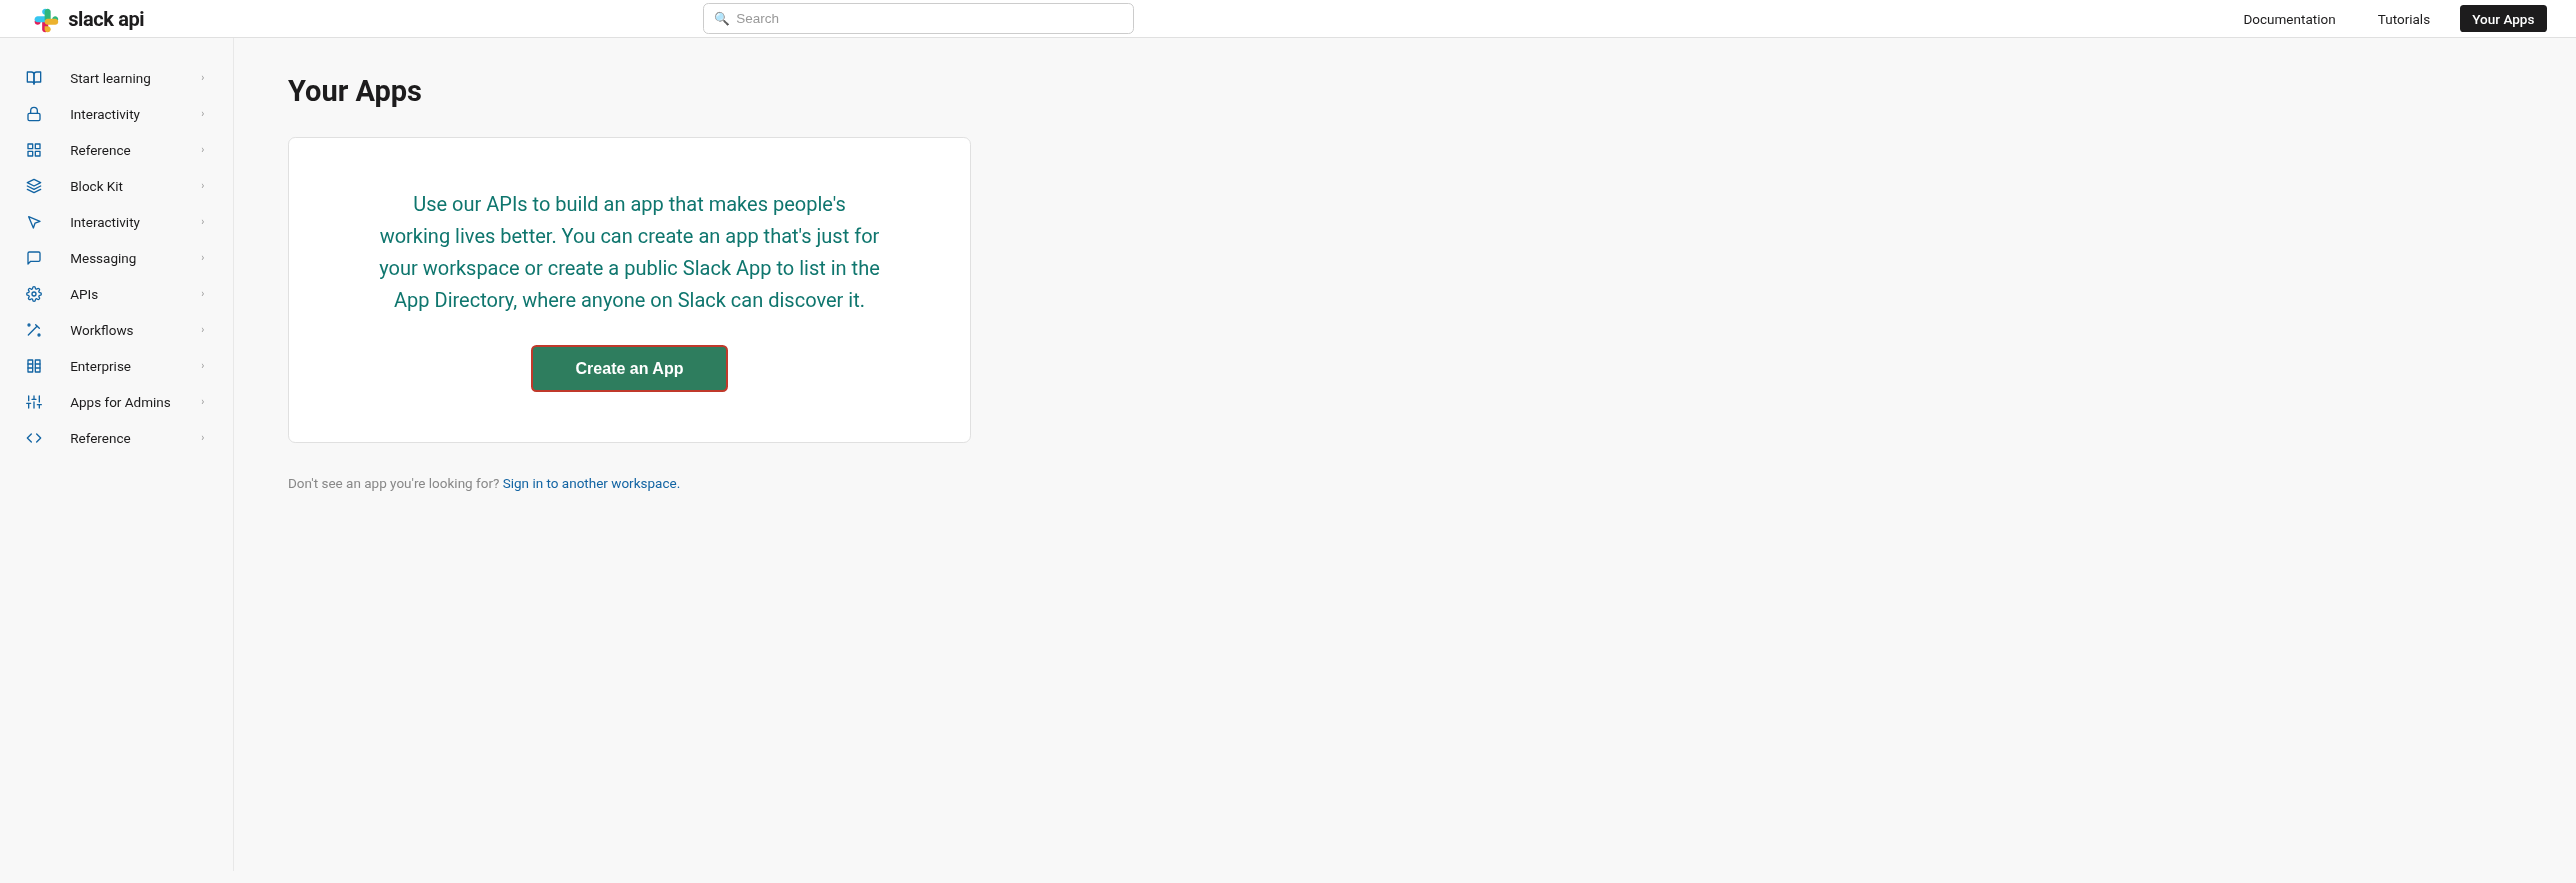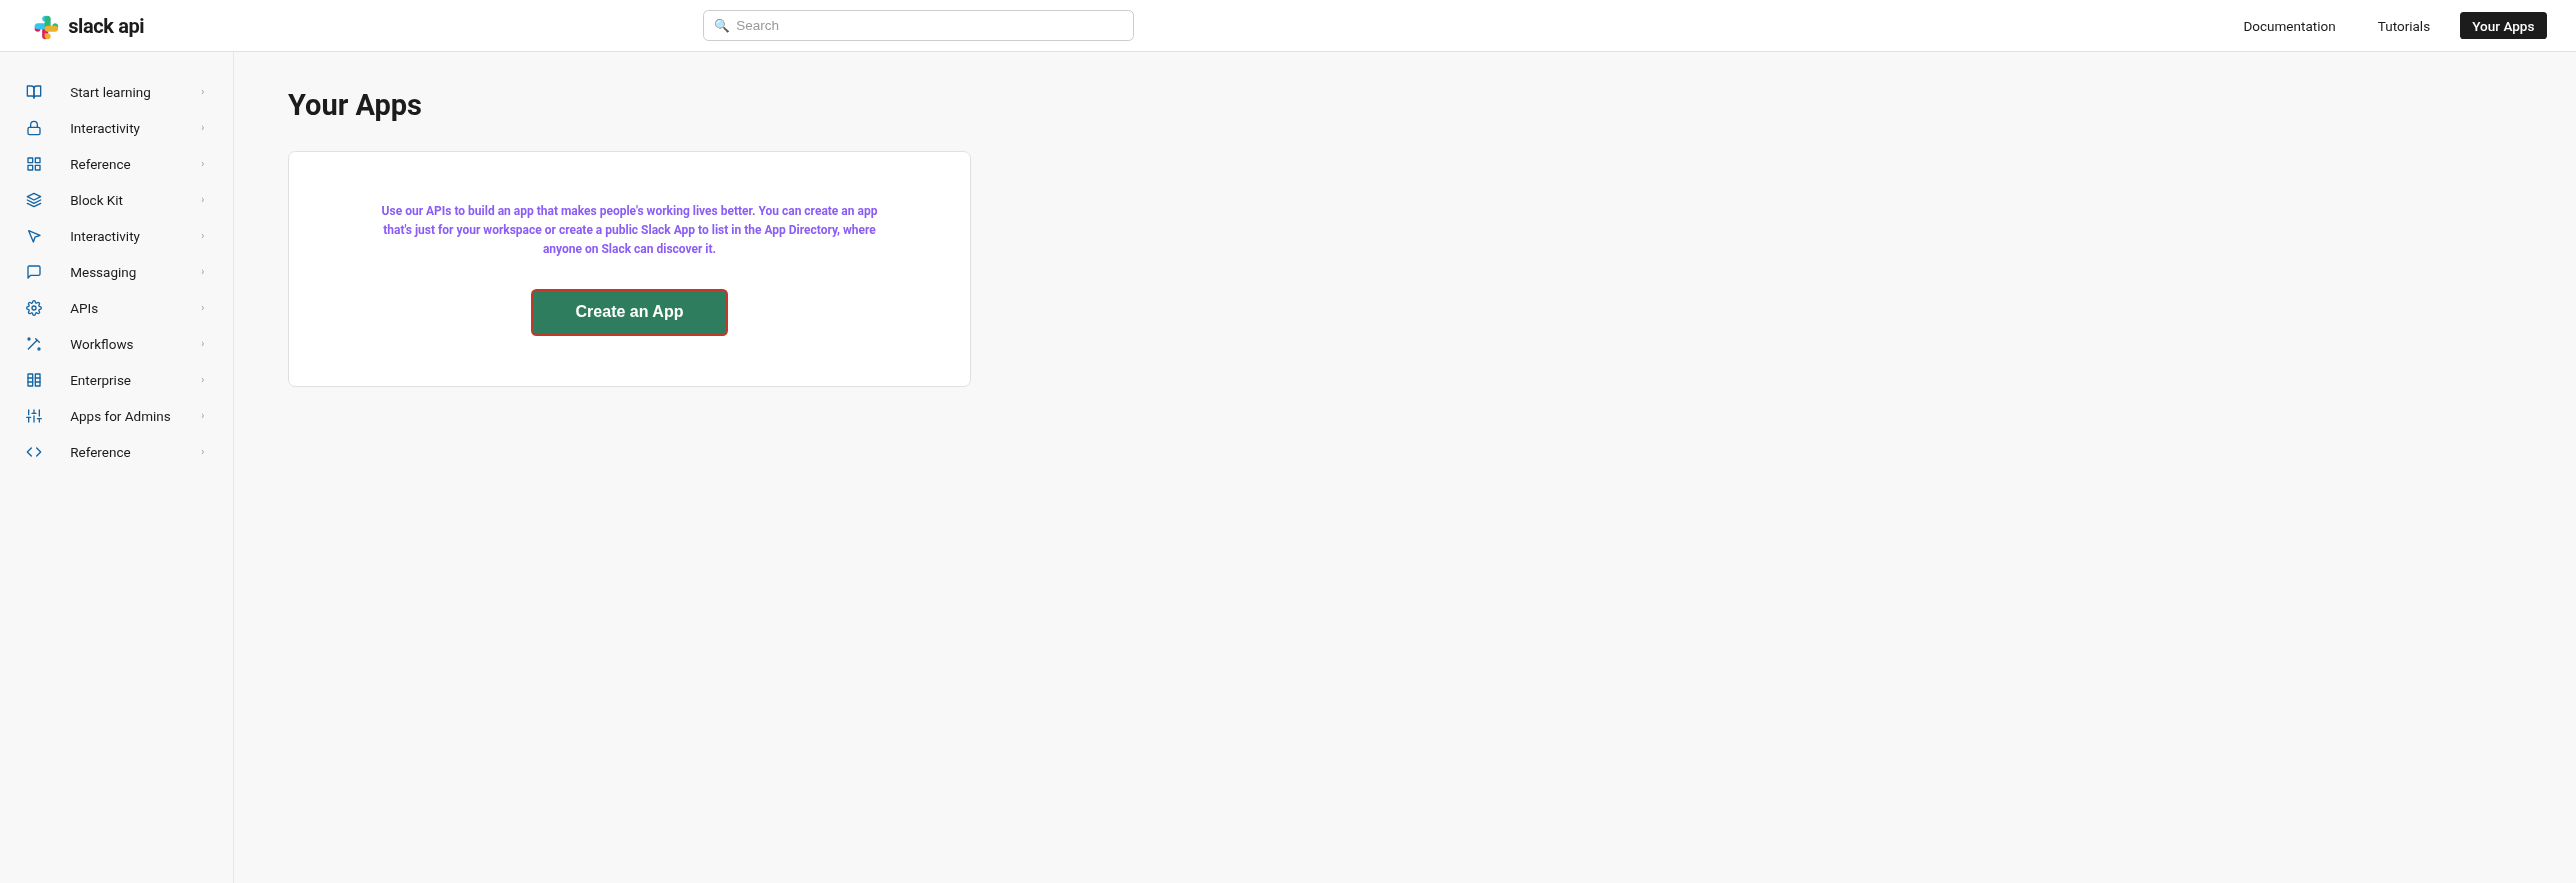--- a/index.html
+++ b/index.html
@@ -10,21 +10,21 @@
       min-height: 100vh;
     }
 
     
     .header {
       background: #fff;
       border-bottom: 0.9px solid #e0e0e0;
       display: flex;
       align-items: center;
       padding: 0 29px;
-      height: 52px;
+      height: 38px;
       gap: 21.6px;
     }
     .logo-area {
       display: flex;
       align-items: center;
       gap: 7.2px;
       text-decoration: none;
       flex-shrink: 0;
     }
     .slack-logo-svg {
@@ -153,26 +153,25 @@
       max-width: 683px;
       text-align: center;
     }
     .card-heading {
       font-size: 21.6px;
       font-weight: 700;
       color: #1d1c1d;
       margin-bottom: 18px;
     }
     .card-description {
-      font-size: 12px;
-      color: #8b5cf6;
+      font-size: 20px;
+      color: #0f766e;
       line-height: 1.6;
       max-width: 503px;
       margin: 0 auto 29px auto;
-      font-weight: bold;
     }
     .create-app-btn {
       display: inline-block;
       background: #2e7d5e;
       color: #fff;
       font-size: 16px;
       font-weight: 700;
       padding: 12.6px 43px;
       border-radius: 5.4px;
       border: 2.7px solid #c0392b;
@@ -386,16 +385,20 @@
   </nav>
 
   <main class="main-content">
     <h1 class="page-title">Your Apps</h1>
 
     <div class="app-card">
       <p class="card-description">Use our APIs to build an app that makes people's working lives better. You can create an app that's just for your workspace or create a public Slack App to list in the App Directory, where anyone on Slack can discover it.</p>
       <button class="create-app-btn">Create an App</button>
     </div>
 
+    <p class="bottom-text">
+      <span>Don't see an app you're looking for?</span>
+      <a href="#" class="sign-in-link">Sign in to another workspace.</a>
+    </p>
   </main>
 
 </div>
 
 
 </body></html>

